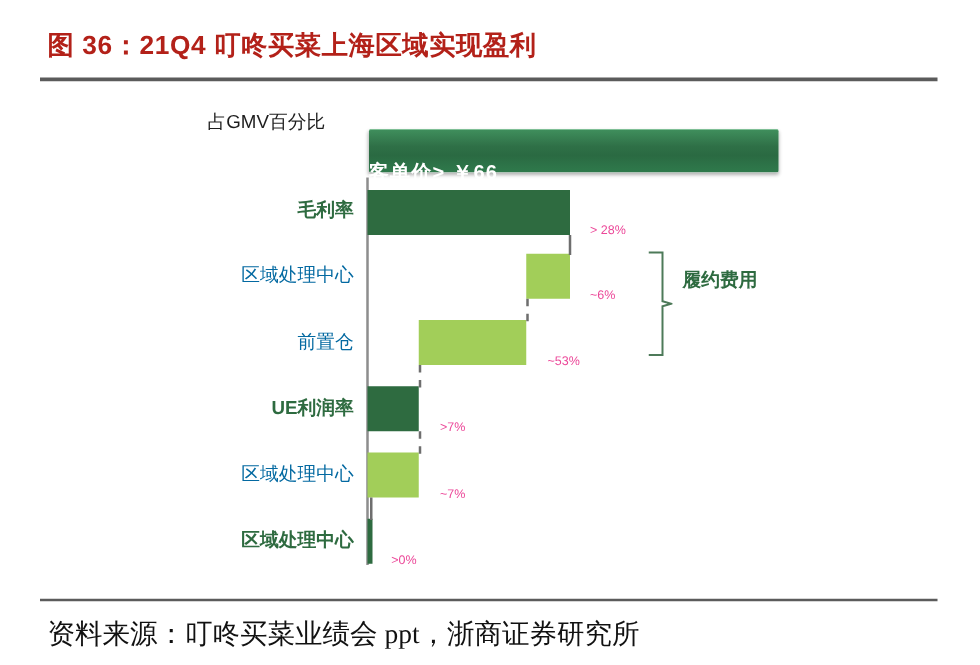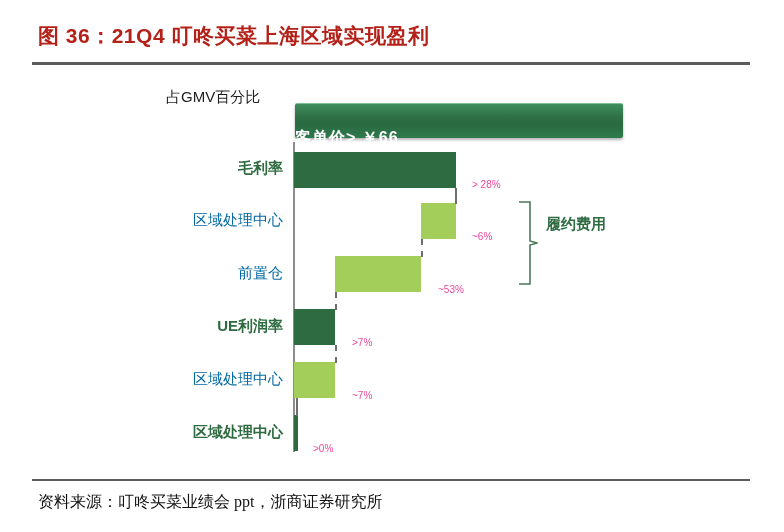--- a/index.html
+++ b/index.html
@@ -160,21 +160,21 @@
     left: 32px;
     top: 479px;
     width: 718px;
     height: 2px;
     background: #5b5b5b;
   }
   #source-note {
     position: absolute;
     left: 38px;
     top: 492px;
-    font-size: 16px;
+    font-size: 22px;
     color: #111111;
     font-family: "Liberation Serif", "DejaVu Serif", serif;
     white-space: nowrap;
   }
 </style>
 </head>
 <body>
 
 <div id="figure-title">图 36：21Q4 叮咚买菜上海区域实现盈利</div>
 <div id="title-rule"></div>

